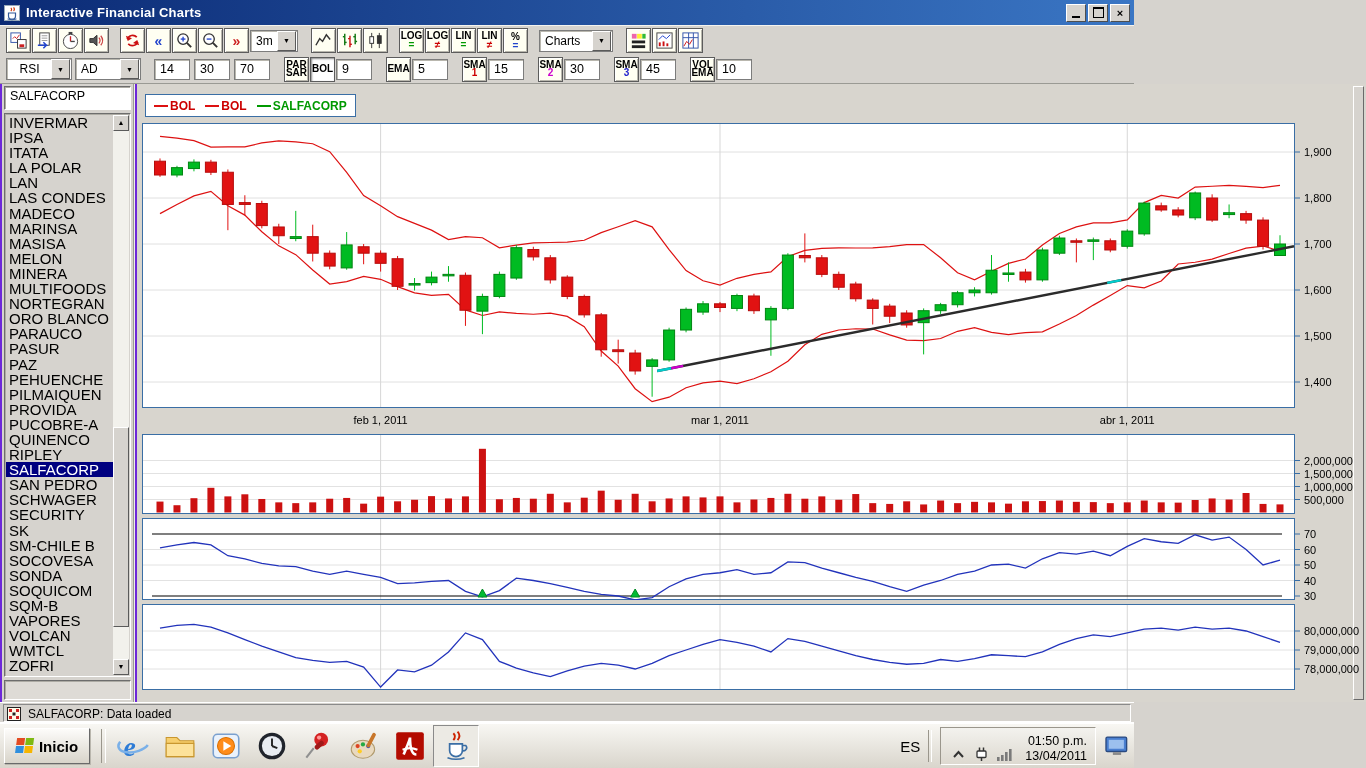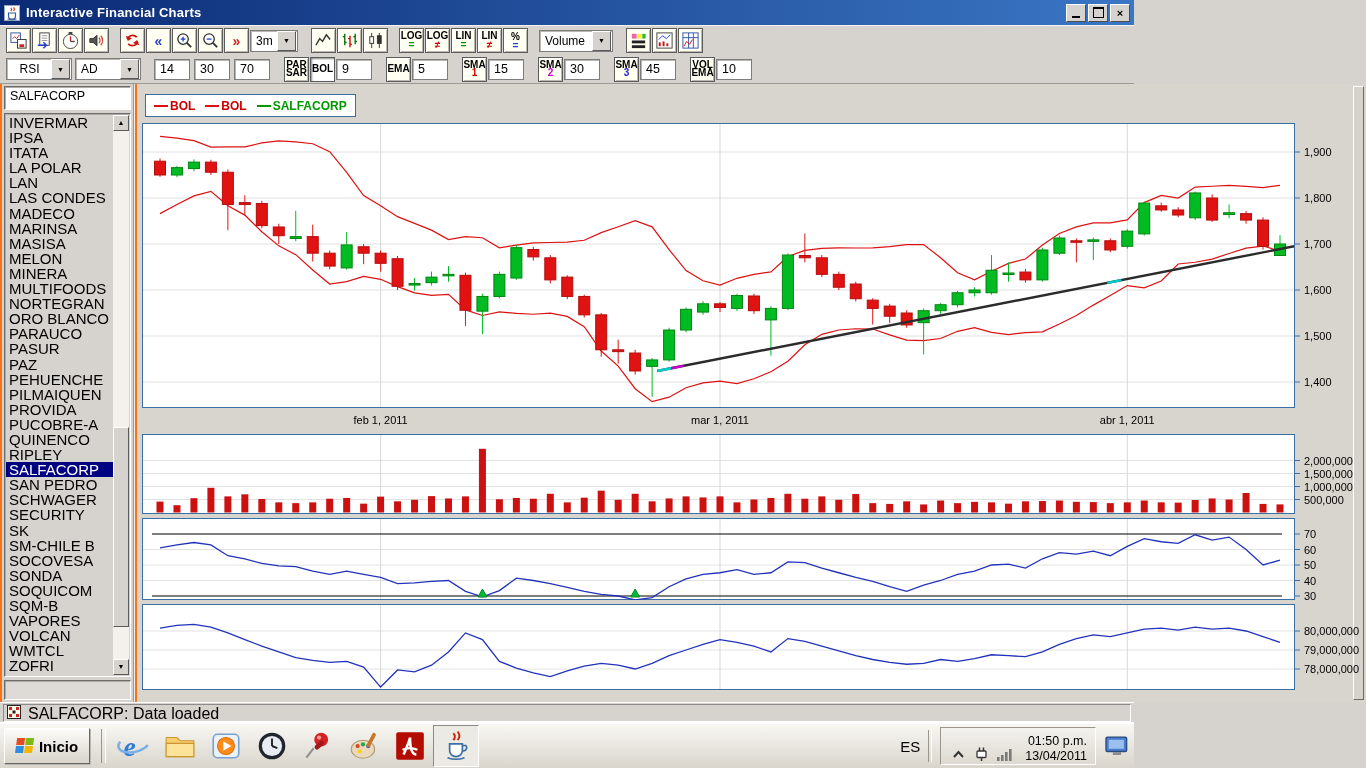--- a/index.html
+++ b/index.html
@@ -1,17 +1,17 @@
 <!DOCTYPE html>
 <html><head>
 <meta charset="utf-8">
 <style>
   html,body{margin:0;padding:0;}
   body{width:1366px;height:768px;overflow:hidden;font-family:"Liberation Sans",sans-serif;background:#d6d3ce;}
-  .window{position:relative;width:1134px;height:768px;background:#f97316;}
+  .window{position:relative;width:1134px;height:768px;background:#6d28d9;}
   
   .titlebar{position:absolute;left:0;top:0;width:100%;height:25px;background:linear-gradient(90deg,#0b2a75,#3a76c4);display:flex;align-items:center;padding:0 4px;box-sizing:border-box;}
   .titlebar .ticon{width:18px;height:18px;margin-right:4px;display:flex;align-items:center;}
   .titlebar .ttext{color:#fff;font-weight:bold;font-size:13px;letter-spacing:.2px;flex:1;}
   .winbtn{width:20px;height:18px;margin-left:2px;background:#d6d3ce;border:1px solid;border-color:#fff #4e4e4e #4e4e4e #fff;display:flex;align-items:center;justify-content:center;font-size:11px;font-weight:bold;color:#000;padding:0;}
   .winbtn .minbar{display:block;width:8px;height:2px;background:#000;margin-top:9px;}
   .winbtn .maxbox{display:block;width:9px;height:8px;border:1px solid #000;border-top:2px solid #000;}
   
   .toolbar1{position:absolute;left:0;top:25px;width:100%;height:30px;background:#d6d3ce;border-top:1px solid #f4f3ef;display:flex;align-items:center;padding-left:6px;box-sizing:border-box;}
   .toolbar2{position:absolute;left:0;top:55px;width:100%;height:29px;background:#d6d3ce;display:flex;align-items:center;padding-left:6px;box-sizing:border-box;border-bottom:1px solid #9a9a94;}
@@ -40,21 +40,21 @@
   .rightstrip{position:absolute;right:2px;top:2px;bottom:2px;width:9px;background:#d6d3ce;border:1px solid;border-color:#fff #6a6a6a #6a6a6a #fff;}
   .legendbox{position:absolute;left:8px;top:10px;background:#fff;border:1px solid #3a6ea5;display:inline-flex;align-items:center;gap:10px;padding:2px 8px;height:17px;}
   .legenditem{display:inline-flex;align-items:center;font-size:12px;font-weight:bold;}
   .legendswatch{display:inline-block;width:14px;height:2px;margin-right:2px;}
   .panelsvg{position:absolute;left:5px;background:transparent;}
   .labelbox{position:absolute;background:#ffffd7;border:1px solid #3a6ea5;font-size:11px;padding:1px 5px 2px 4px;white-space:nowrap;color:#990000;}
   .labelbox.dark{color:#111;}
   .monthlabel{position:absolute;width:100px;text-align:center;font-size:11px;color:#000;top:330px;}
   
   .statusbar{position:absolute;left:0;top:702px;width:100%;height:20px;background:#d6d3ce;border-top:1px solid #fff;box-sizing:border-box;display:flex;align-items:center;}
-  .statuscell{flex:1;margin:1px 3px;height:16px;border:1px solid;border-color:#8a8a8a #fff #fff #8a8a8a;display:flex;align-items:flex-start;padding-left:3px;font-size:16px;color:#000;gap:7px;}
+  .statuscell{flex:1;margin:1px 3px;height:16px;border:1px solid;border-color:#8a8a8a #fff #fff #8a8a8a;display:flex;align-items:flex-end;padding-left:3px;font-size:12px;color:#000;gap:7px;}
   
   .taskbar{position:absolute;left:0;top:722px;width:100%;height:46px;background:linear-gradient(#f8f7f3,#d9d5cc);border-top:2px solid #fff;box-sizing:border-box;display:flex;align-items:center;padding:0 4px;}
   .startbtn{height:36px;min-width:86px;margin-right:6px;background:linear-gradient(#fdfcfa,#d8d4ca);border:1px solid;border-color:#fff #6a6a6a #6a6a6a #fff;box-shadow:1px 1px 0 #b9b6ad;display:flex;align-items:center;justify-content:center;gap:5px;font-size:15px;font-weight:bold;color:#000;font-family:"Liberation Sans",sans-serif;cursor:pointer;}
   .winflag{display:inline-block;width:18px;height:16px;transform:skewX(-8deg);}
   .winflag i{display:block;float:left;width:8px;height:7px;margin:0 1px 1px 0;}
   .qlsep{width:3px;height:34px;border-left:1px solid #9a968c;border-right:1px solid #fff;margin:0 5px;}
   .ql{width:44px;height:40px;display:flex;align-items:center;justify-content:center;cursor:pointer;border:1px solid transparent;}
   .ql.active{border:1px solid;border-color:#8a8a8a #fff #fff #8a8a8a;background:#eceae4;}
   .tray{margin-left:auto;display:flex;align-items:center;gap:8px;height:40px;}
   .traylang{font-size:15px;color:#000;}
@@ -202,21 +202,21 @@
       <button class="tbbtn">
         <span class="tline" style="color: rgb(0, 0, 0);">LIN</span>
         <span class="tline" style="color: rgb(204, 0, 0); font-size: 10px; line-height: 9px;">≠</span>
       </button>
       <button class="tbbtn">
         <span class="tline" style="color: rgb(0, 0, 0); font-size: 10px; line-height: 9px;">%</span>
         <span class="tline" style="color: rgb(34, 68, 204); font-size: 10px; line-height: 9px;">=</span>
       </button>
       <span class="tbgap"></span>
       <div class="tbsel" style="width: 74px;">
-        <span class="selval">Volume</span>
+        <span class="selval">Charts</span>
         <span class="arrowbtn">▼</span>
       </div>
       <span class="tbgap"></span>
       <button class="tbbtn">
         <svg width="19" height="19" viewBox="0 0 20 20">
           <rect x="3" y="3" width="5" height="5" fill="#ee66aa"></rect>
           <rect x="8.5" y="3" width="5" height="5" fill="#ffee33"></rect>
           <rect x="14" y="3" width="3.5" height="5" fill="#33bb33"></rect>
           <rect x="3" y="10" width="14" height="3" fill="#222"></rect>
           <rect x="3" y="15" width="14" height="3" fill="#222"></rect>

